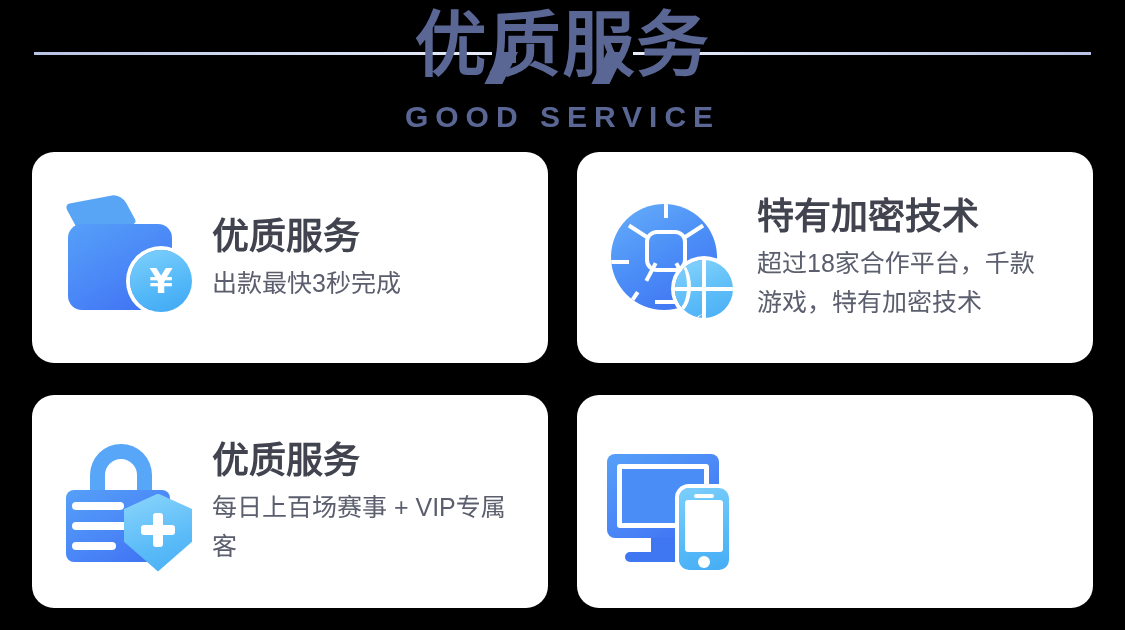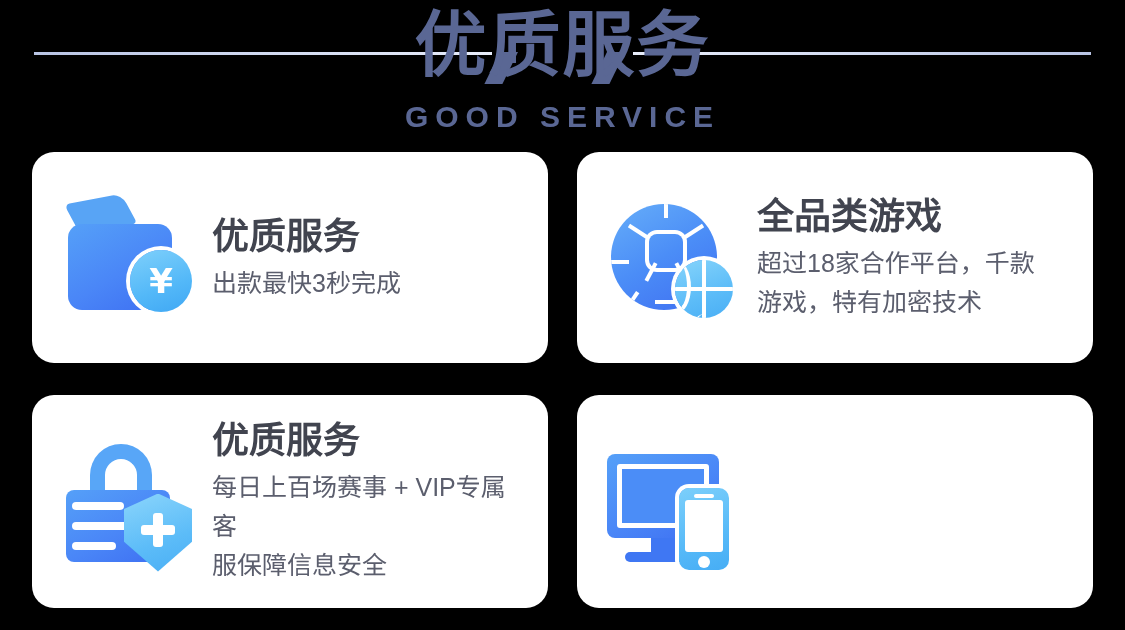--- a/index.html
+++ b/index.html
@@ -393,21 +393,21 @@
           </div>
           <div class="basketball">
             <div class="bb-line bb-v"></div>
             <div class="bb-line bb-h"></div>
             <div class="bb-c1"></div>
             <div class="bb-c2"></div>
           </div>
         </div>
       </div>
       <div class="card-text">
-        <div class="card-title">全品类游戏</div>
+        <div class="card-title">特有加密技术</div>
         <div class="card-desc two-line">超过18家合作平台，千款</div>
         <div class="card-desc two-line">游戏，特有加密技术</div>
       </div>
     </div>
 
     <div class="card">
       <div class="card-icon">
         <div class="ico-lock">
           <div class="lock-shackle"></div>
           <div class="lock-body"></div>
@@ -415,21 +415,20 @@
           <div class="lock-dash ld2"></div>
           <div class="lock-dash ld3"></div>
           <div class="lock-shield">
             <div class="shield-cross"></div>
           </div>
         </div>
       </div>
       <div class="card-text">
         <div class="card-title">优质服务</div>
         <div class="card-desc two-line">每日上百场赛事 + VIP专属客</div>
-        <div class="card-desc two-line">服保障信息安全</div>
       </div>
     </div>
 
     <div class="card">
       <div class="card-icon">
         <div class="ico-devices">
           <div class="monitor-outer"></div>
           <div class="monitor-inner"></div>
           <div class="monitor-neck"></div>
           <div class="monitor-base"></div>

